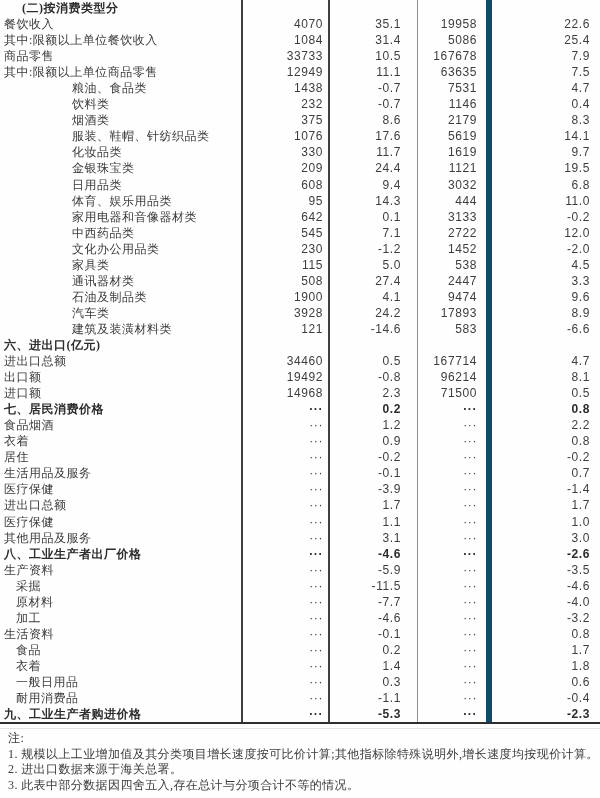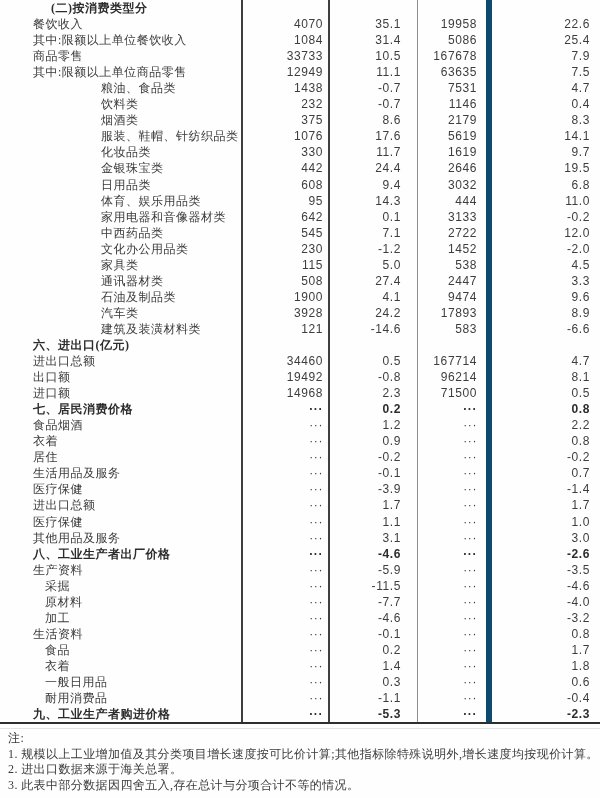--- a/index.html
+++ b/index.html
@@ -4,21 +4,21 @@
 <style>
   * { margin:0; padding:0; box-sizing:border-box; }
   html,body { width:600px; height:798px; background:#fefefe; overflow:hidden; }
   body { font-family:"Liberation Serif","DejaVu Sans",serif; color:#3a3a3a; }
   .page { width:600px; height:798px; position:relative; background:#fefefe; }
   .tbl { width:600px; border-bottom:2px solid #2e2e2e; }
   .row { display:grid; grid-template-columns:243px 87px 88px 74px 108px; height:16.05px; align-items:center; }
   .cell { height:100%; display:flex; align-items:center; font-size:12px; line-height:16px; white-space:nowrap; overflow:hidden; }
   .lbl { justify-content:flex-start; letter-spacing:0.5px; }
   .num { justify-content:flex-end; font-family:"Liberation Sans","DejaVu Sans",sans-serif; letter-spacing:0.6px; color:#3d3d3d; }
-  .c0 { border-right:2px solid #3f3f3f;margin-left:29px; }
+  .c0 { border-right:2px solid #3f3f3f; }
   .c1 { border-right:2px solid #3f3f3f; padding-right:5px; }
   .c2 { border-right:1px solid #8f8f8f; padding-right:16px; }
   .c3 { border-right:6px solid #0c4a6e; padding-right:9px; }
   .c4 { padding-right:10px; }
   .ind0 { padding-left:4px; }
   .ind1 { padding-left:16px; }
   .ind2 { padding-left:22px; }
   .ind3 { padding-left:72px; }
   .bold .cell { font-weight:bold; color:#2c2c2c; }
   .ghost-rule { width:600px; height:1px; background:#e3e3e3; margin-top:4px; }
@@ -95,23 +95,23 @@
       </div>
       <div class="row">
         <div class="cell lbl c0 ind3">化妆品类</div>
         <div class="cell num c1">330</div>
         <div class="cell num c2">11.7</div>
         <div class="cell num c3">1619</div>
         <div class="cell num c4">9.7</div>
       </div>
       <div class="row">
         <div class="cell lbl c0 ind3">金银珠宝类</div>
-        <div class="cell num c1">442</div>
+        <div class="cell num c1">209</div>
         <div class="cell num c2">24.4</div>
-        <div class="cell num c3">2646</div>
+        <div class="cell num c3">1121</div>
         <div class="cell num c4">19.5</div>
       </div>
       <div class="row">
         <div class="cell lbl c0 ind3">日用品类</div>
         <div class="cell num c1">608</div>
         <div class="cell num c2">9.4</div>
         <div class="cell num c3">3032</div>
         <div class="cell num c4">6.8</div>
       </div>
       <div class="row">

